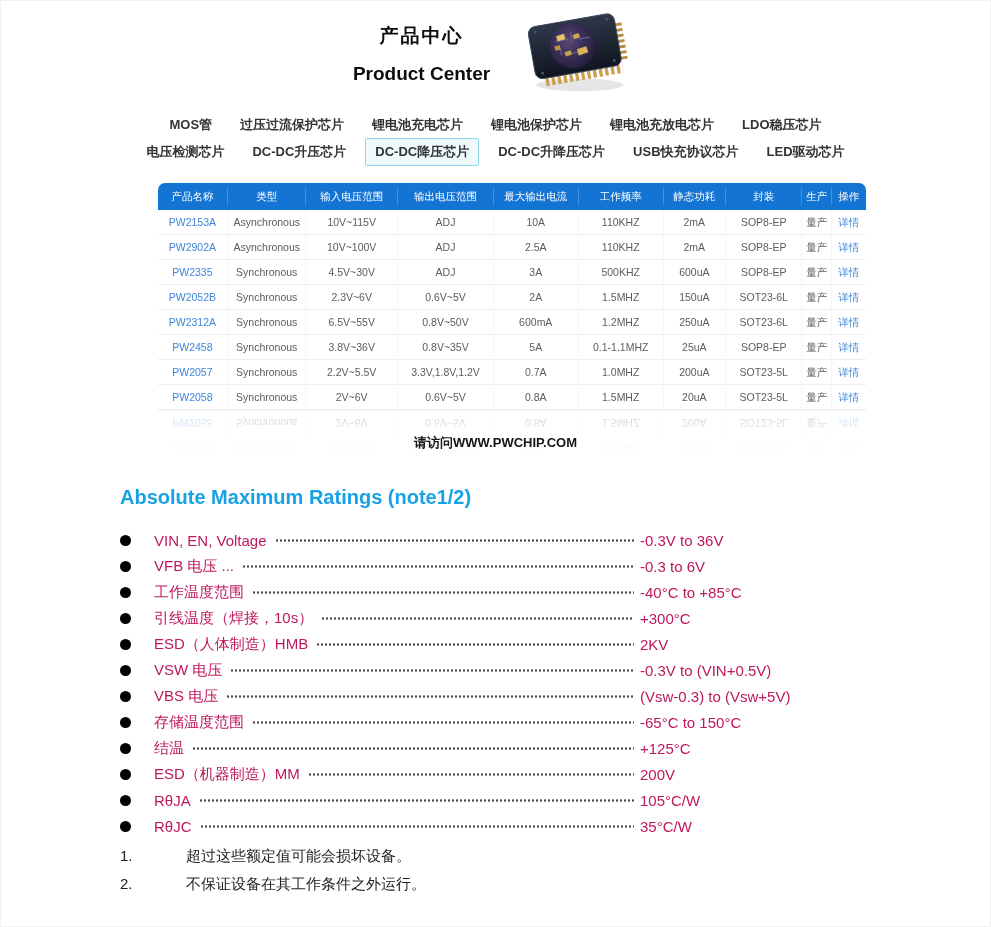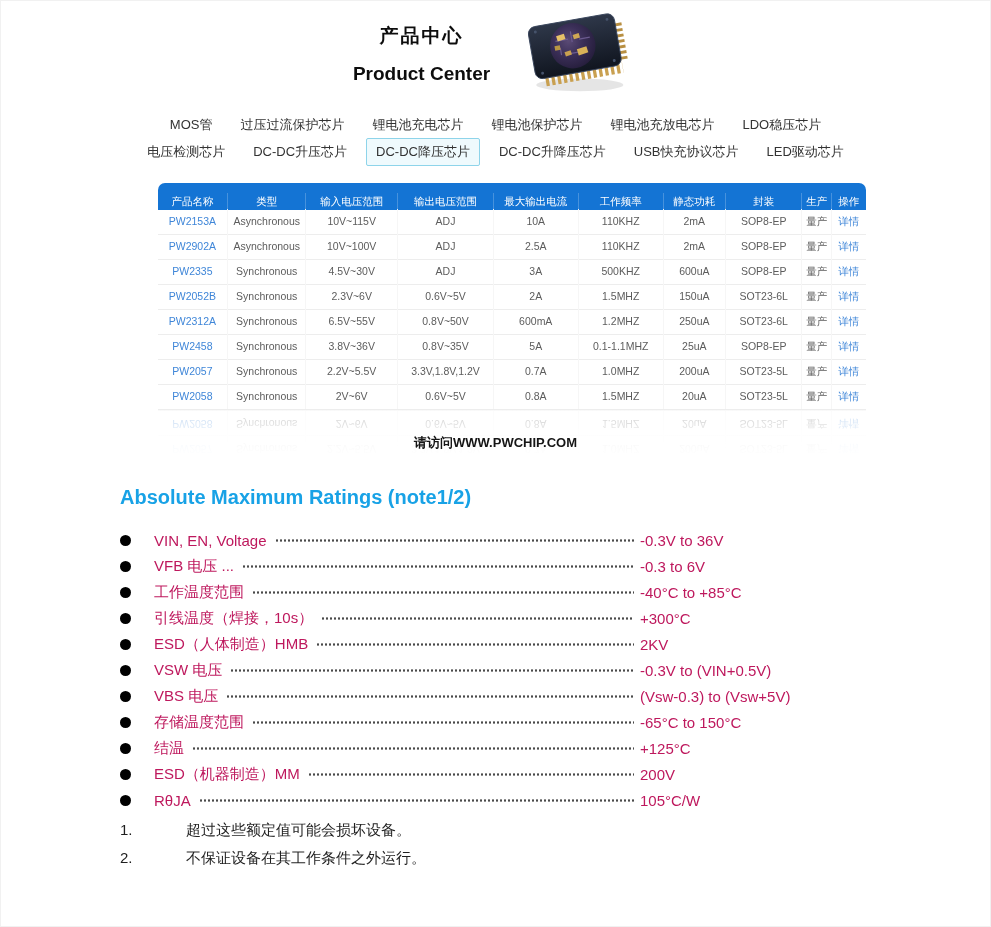--- a/index.html
+++ b/index.html
@@ -12,28 +12,28 @@
   .page { width: 991px; height: 927px; background:#fff; box-shadow: inset 0 0 0 1px #f1f1f1; }
 
   
   .header { display:flex; justify-content:center; align-items:center; padding-top:12px; gap:28px; }
   .titles { text-align:center; }
   .title-zh { font-size:19px; font-weight:bold; color:#0d0d0d; letter-spacing:2px; }
   .title-en { font-size:19px; font-weight:bold; color:#0d0d0d; margin-top:14px; }
 
   
   .nav { margin-top:16px; }
-  .nav-row { display:flex; justify-content:center; align-items:center; gap:10px; font-size:13px; font-weight:normal; color:#333;text-align:center; }
+  .nav-row { display:flex; justify-content:center; align-items:center; gap:10px; font-size:13px; font-weight:bold; color:#333;text-align:center; }
   .nav-row + .nav-row { margin-top:0; }
   .nav-item { padding:4px 9px; cursor:pointer; white-space:nowrap; }
   .nav-item.active { border:1px solid #8ed4ea; background:#effafd; border-radius:2px; }
 
   
   .table-wrap { width:740px; margin:17px auto 0 auto; position:relative; }
-  .trow { display:flex; height:25px; align-items:flex-end; border-bottom:1px solid #ededed; background:#fff;margin-left:32px; }
+  .trow { display:flex; height:25px; align-items:center; border-bottom:1px solid #ededed; background:#fff;margin-left:32px; }
   .thead { height:27px; background:#1474d4; border-radius:7px 7px 0 0; border-bottom:none; }
   .cell { text-align:center; font-size:10.5px; color:#5c5c5c; white-space:nowrap; overflow:hidden; }
   .thead .cell { color:#fff; border-right:1px solid rgba(255,255,255,.22); height:17px; line-height:17px; }
   .thead .cell:last-child { border-right:none; }
   .trow:not(.thead) .cell { border-right:1px solid #f6f6f6; height:25px; line-height:25px; }
   .trow:not(.thead) .cell:last-child { border-right:none; }
   .c0{width:10%} .c1{width:11%} .c2{width:13%} .c3{width:13.5%} .c4{width:12%}
   .c5{width:12%} .c6{width:8.8%} .c7{width:10.8%} .c8{width:4.2%} .c9{width:4.7%}
   .link { color:#3f86d8; cursor:pointer; }
 
@@ -327,20 +327,26 @@
         <span class="rlabel">ESD（机器制造）MM</span>
         <span class="leader"></span>
         <span class="rvalue">200V</span>
       </div>
       <div class="rating-item">
         <span class="bullet"></span>
         <span class="rlabel">RθJA</span>
         <span class="leader"></span>
         <span class="rvalue">105°C/W</span>
       </div>
+      <div class="rating-item">
+        <span class="bullet"></span>
+        <span class="rlabel">RθJC</span>
+        <span class="leader"></span>
+        <span class="rvalue">35°C/W</span>
+      </div>
     </div>
 
   <div class="notes">
     <div class="note-row">
       <span class="note-num">1.</span>
       <span>超过这些额定值可能会损坏设备。</span>
     </div>
     <div class="note-row">
       <span class="note-num">2.</span>
       <span>不保证设备在其工作条件之外运行。</span>

